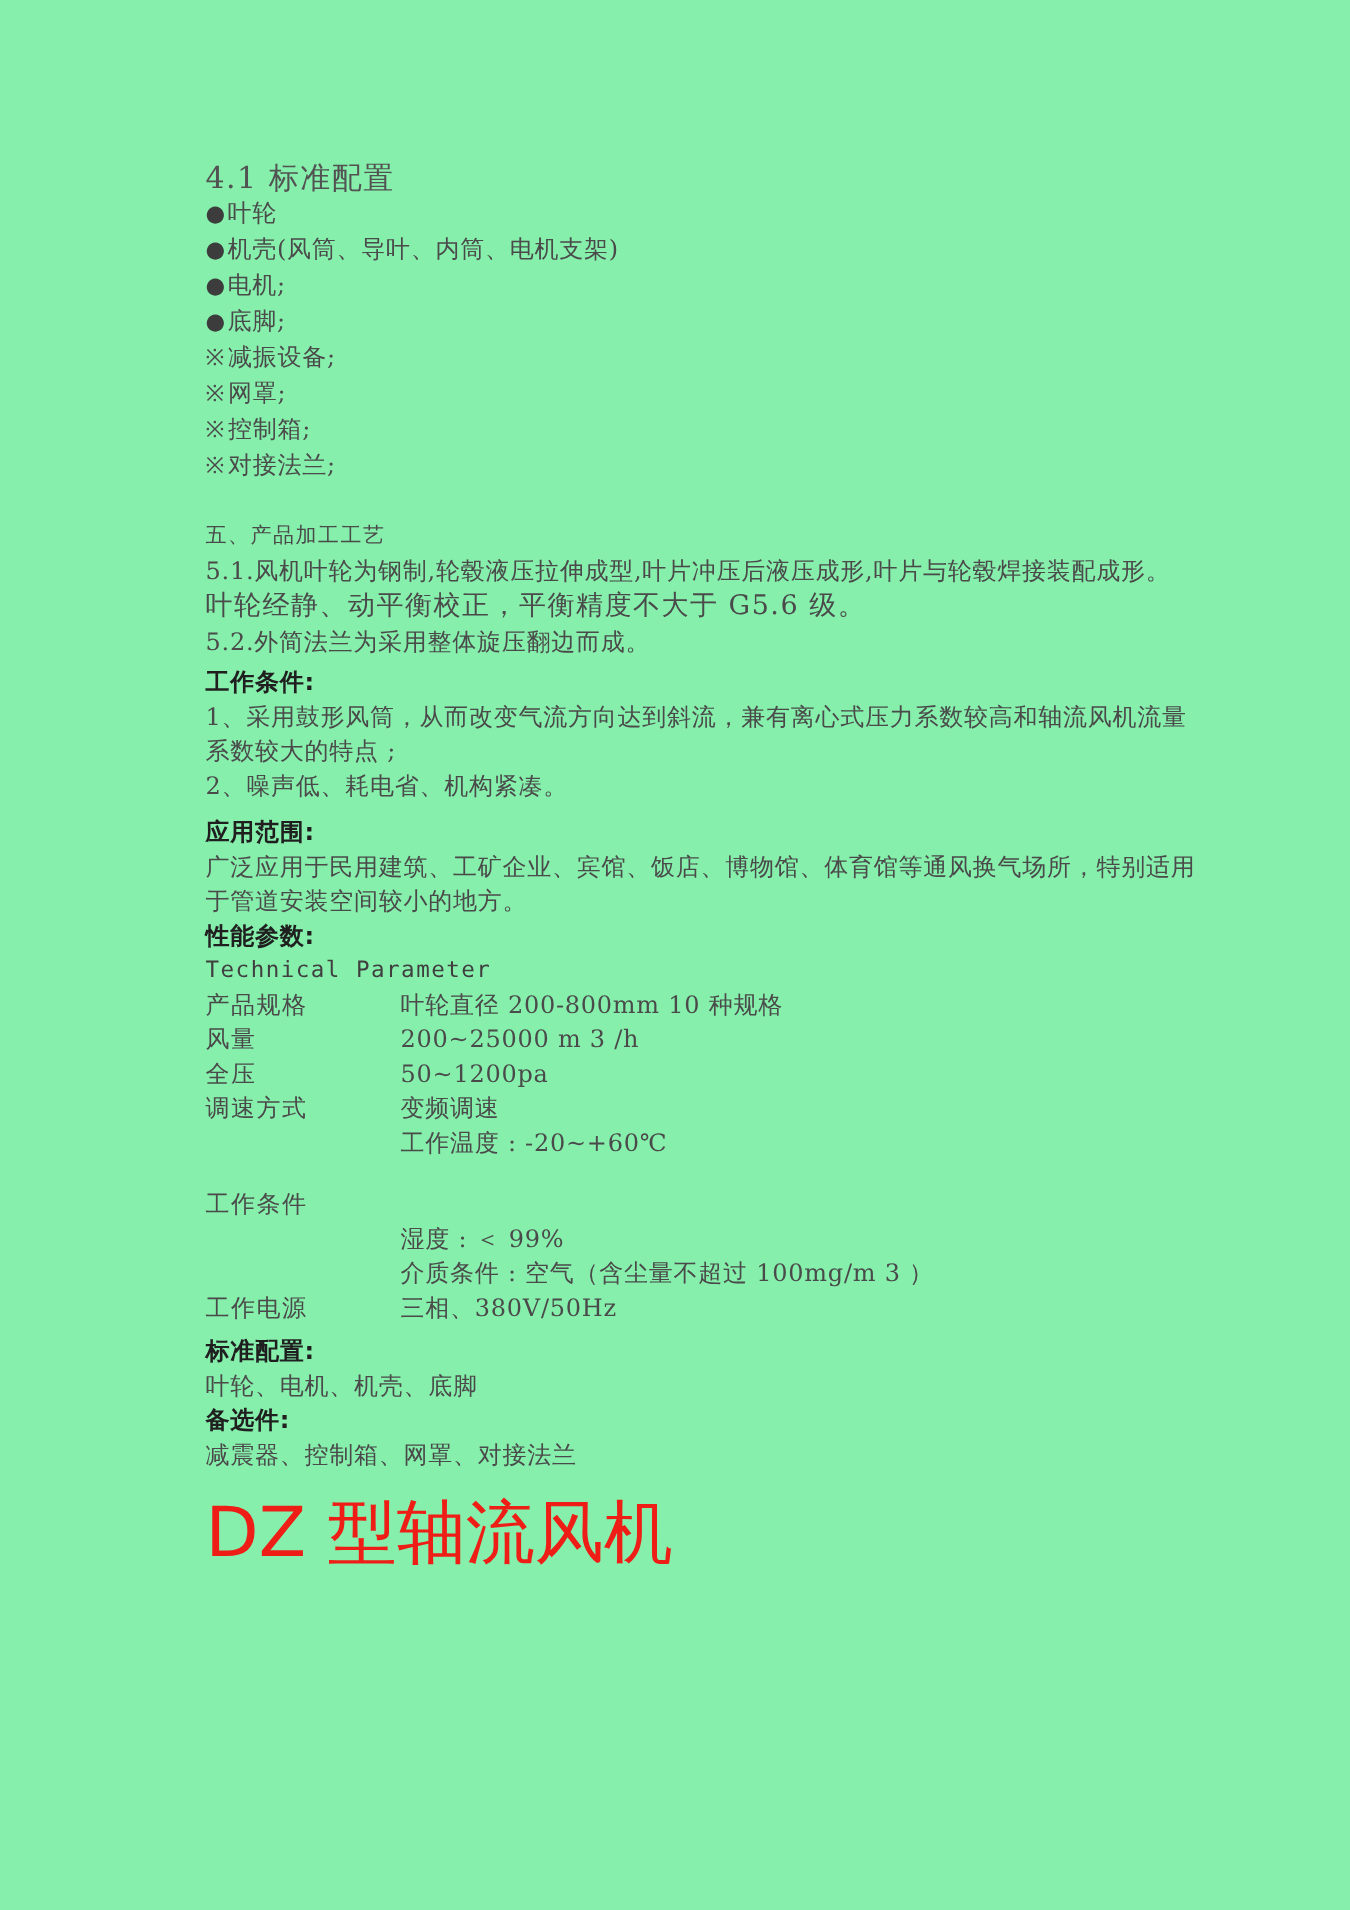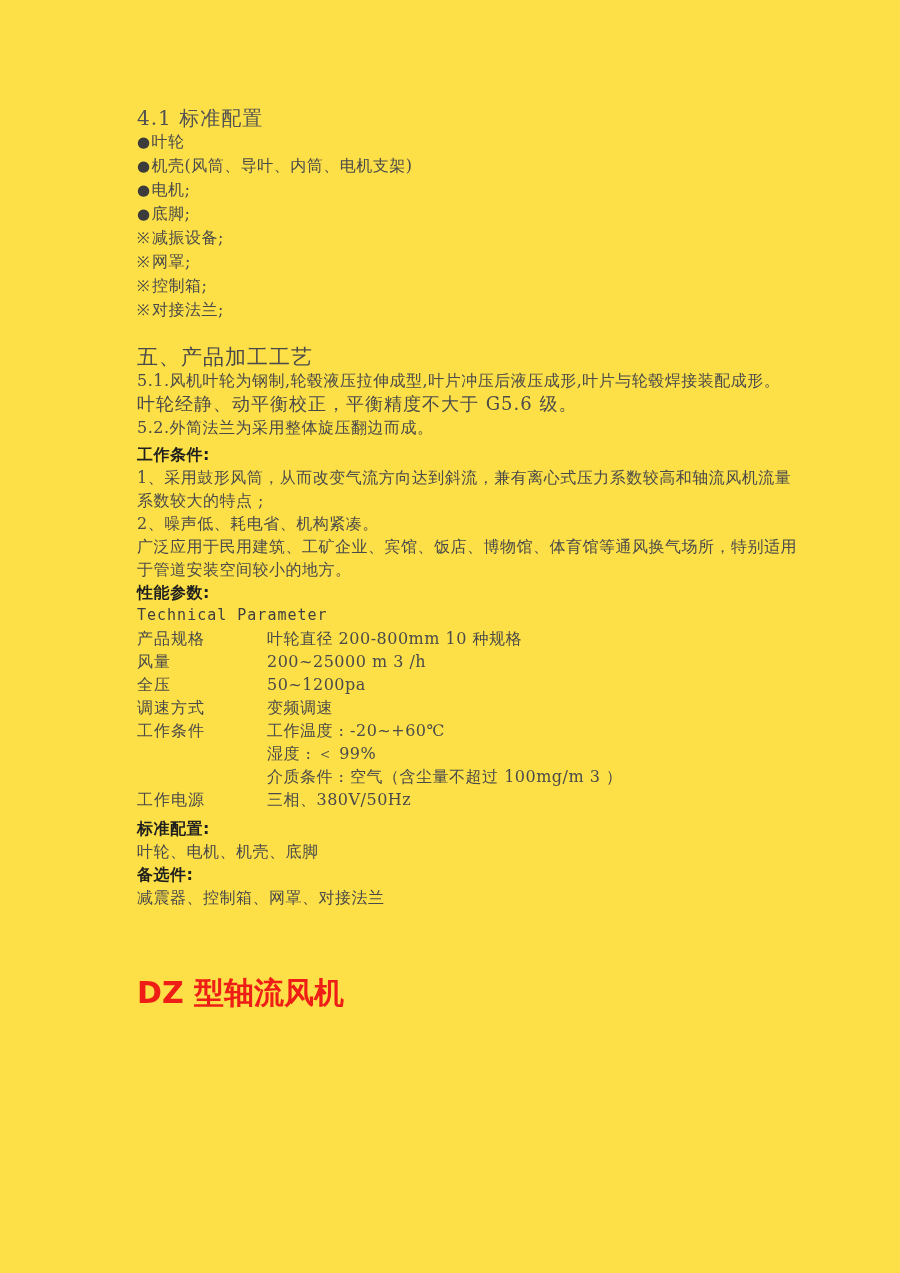--- a/index.html
+++ b/index.html
@@ -36,21 +36,21 @@
     margin-right:1px;
   }
   .ref-mark{
     display:inline-block;
     font-size:15px;
     color:#4a4a4a;
     margin-right:2px;
   }
   .gap-24{margin-top:24px;}
   .h5-heading{
-    font-size:21px;
+    font-size:14px;
     line-height:23px;
     letter-spacing:1px;
     white-space:nowrap;
     font-family:Liberation Serif, serif;
   }
   .p-large{
     font-size:18px;
     line-height:24px;
     letter-spacing:1px;
     white-space:nowrap;
@@ -87,33 +87,33 @@
   .param-value{
     font-size:16px;
     line-height:23px;
     letter-spacing:0.5px;
     white-space:nowrap;
   }
   .mt-4{margin-top:4px;}
   .mt-8{margin-top:8px;}
   .mt-6{margin-top:6px;}
   .red-title{
-    margin-top:62px;
+    margin-top:18px;
     font-family:"DejaVu Sans","Liberation Sans",sans-serif;
-    font-weight:bold;
-    font-size:30px;
+    font-weight:normal;
+    font-size:46px;
     line-height:44px;
     white-space:nowrap;
     letter-spacing:0px;
   }
 </style>
 </head>
 <body>
 
-<div class="page" style="background: #fde047;">
+<div class="page" style="background: #86efac;">
   <div class="content">
 
     <div class="sec-heading">4.1 标准配置</div>
     <div class="line" style="color: rgb(74, 74, 74);"><span class="bullet-dot">●</span><span>叶轮</span></div>
     <div class="line" style="color: rgb(74, 74, 74);"><span class="bullet-dot">●</span><span>机壳(风筒、导叶、内筒、电机支架)</span></div>
     <div class="line" style="color: rgb(74, 74, 74);"><span class="bullet-dot">●</span><span>电机;</span></div>
     <div class="line" style="color: rgb(74, 74, 74);"><span class="bullet-dot">●</span><span>底脚;</span></div>
 
     <div class="line" style="color: rgb(74, 74, 74);"><span class="ref-mark">※</span><span>减振设备;</span></div>
     <div class="line" style="color: rgb(74, 74, 74);"><span class="ref-mark">※</span><span>网罩;</span></div>
@@ -123,20 +123,21 @@
     <div class="h5-heading gap-24">五、产品加工工艺</div>
     <div class="line" style="color: rgb(74, 74, 74);">5.1.风机叶轮为钢制,轮毂液压拉伸成型,叶片冲压后液压成形,叶片与轮毂焊接装配成形。</div>
     <div class="p-large">叶轮经静、动平衡校正，平衡精度不大于 G5.6 级。</div>
     <div class="line" style="color: rgb(74, 74, 74);">5.2.外简法兰为采用整体旋压翻边而成。</div>
 
     <div class="bold-heading mt-4" style="color: rgb(31, 31, 31);">工作条件:</div>
     <div class="line" style="color: rgb(74, 74, 74);">1、采用鼓形风筒，从而改变气流方向达到斜流，兼有离心式压力系数较高和轴流风机流量</div>
     <div class="line" style="color: rgb(74, 74, 74);">系数较大的特点 ;</div>
     <div class="line" style="color: rgb(74, 74, 74);">2、噪声低、耗电省、机构紧凑。</div>
 
+    <div class="bold-heading mt-8" style="color: rgb(31, 31, 31);">应用范围:</div>
     <div class="line" style="color: rgb(74, 74, 74);">广泛应用于民用建筑、工矿企业、宾馆、饭店、博物馆、体育馆等通风换气场所，特别适用</div>
     <div class="line" style="color: rgb(74, 74, 74);">于管道安装空间较小的地方。</div>
 
     <div class="bold-heading" style="color: rgb(31, 31, 31);">性能参数:</div>
     <div class="mono-line">Technical Parameter</div>
 
     <div class="param-row">
       <div class="param-label" style="color: rgb(74, 74, 74);">产品规格</div>
       <div class="param-value" style="color: rgb(74, 74, 74); text-align: center;">叶轮直径 200-800mm 10 种规格</div>
     </div>
@@ -146,21 +147,21 @@
     </div>
     <div class="param-row">
       <div class="param-label" style="color: rgb(74, 74, 74);">全压</div>
       <div class="param-value" style="color: rgb(74, 74, 74);">50~1200pa</div>
     </div>
     <div class="param-row">
       <div class="param-label" style="color: rgb(74, 74, 74);">调速方式</div>
       <div class="param-value" style="color: rgb(74, 74, 74);">变频调速</div>
     </div>
     <div class="param-row">
-      <div class="param-label" style="color: rgb(74, 74, 74);">工作条件</div>
+      <div class="param-label" style="color: rgb(74, 74, 74); margin-top: 41px;">工作条件</div>
       <div class="param-value" style="color: rgb(74, 74, 74);">工作温度 : -20~+60℃</div>
     </div>
     <div class="param-row">
       <div class="param-label" style="color: rgb(74, 74, 74);"></div>
       <div class="param-value" style="color: rgb(74, 74, 74);">湿度 : ＜ 99%</div>
     </div>
     <div class="param-row">
       <div class="param-label" style="color: rgb(74, 74, 74);"></div>
       <div class="param-value" style="color: rgb(74, 74, 74); text-align: right;">介质条件 : 空气（含尘量不超过 100mg/m 3 ）</div>
     </div>

